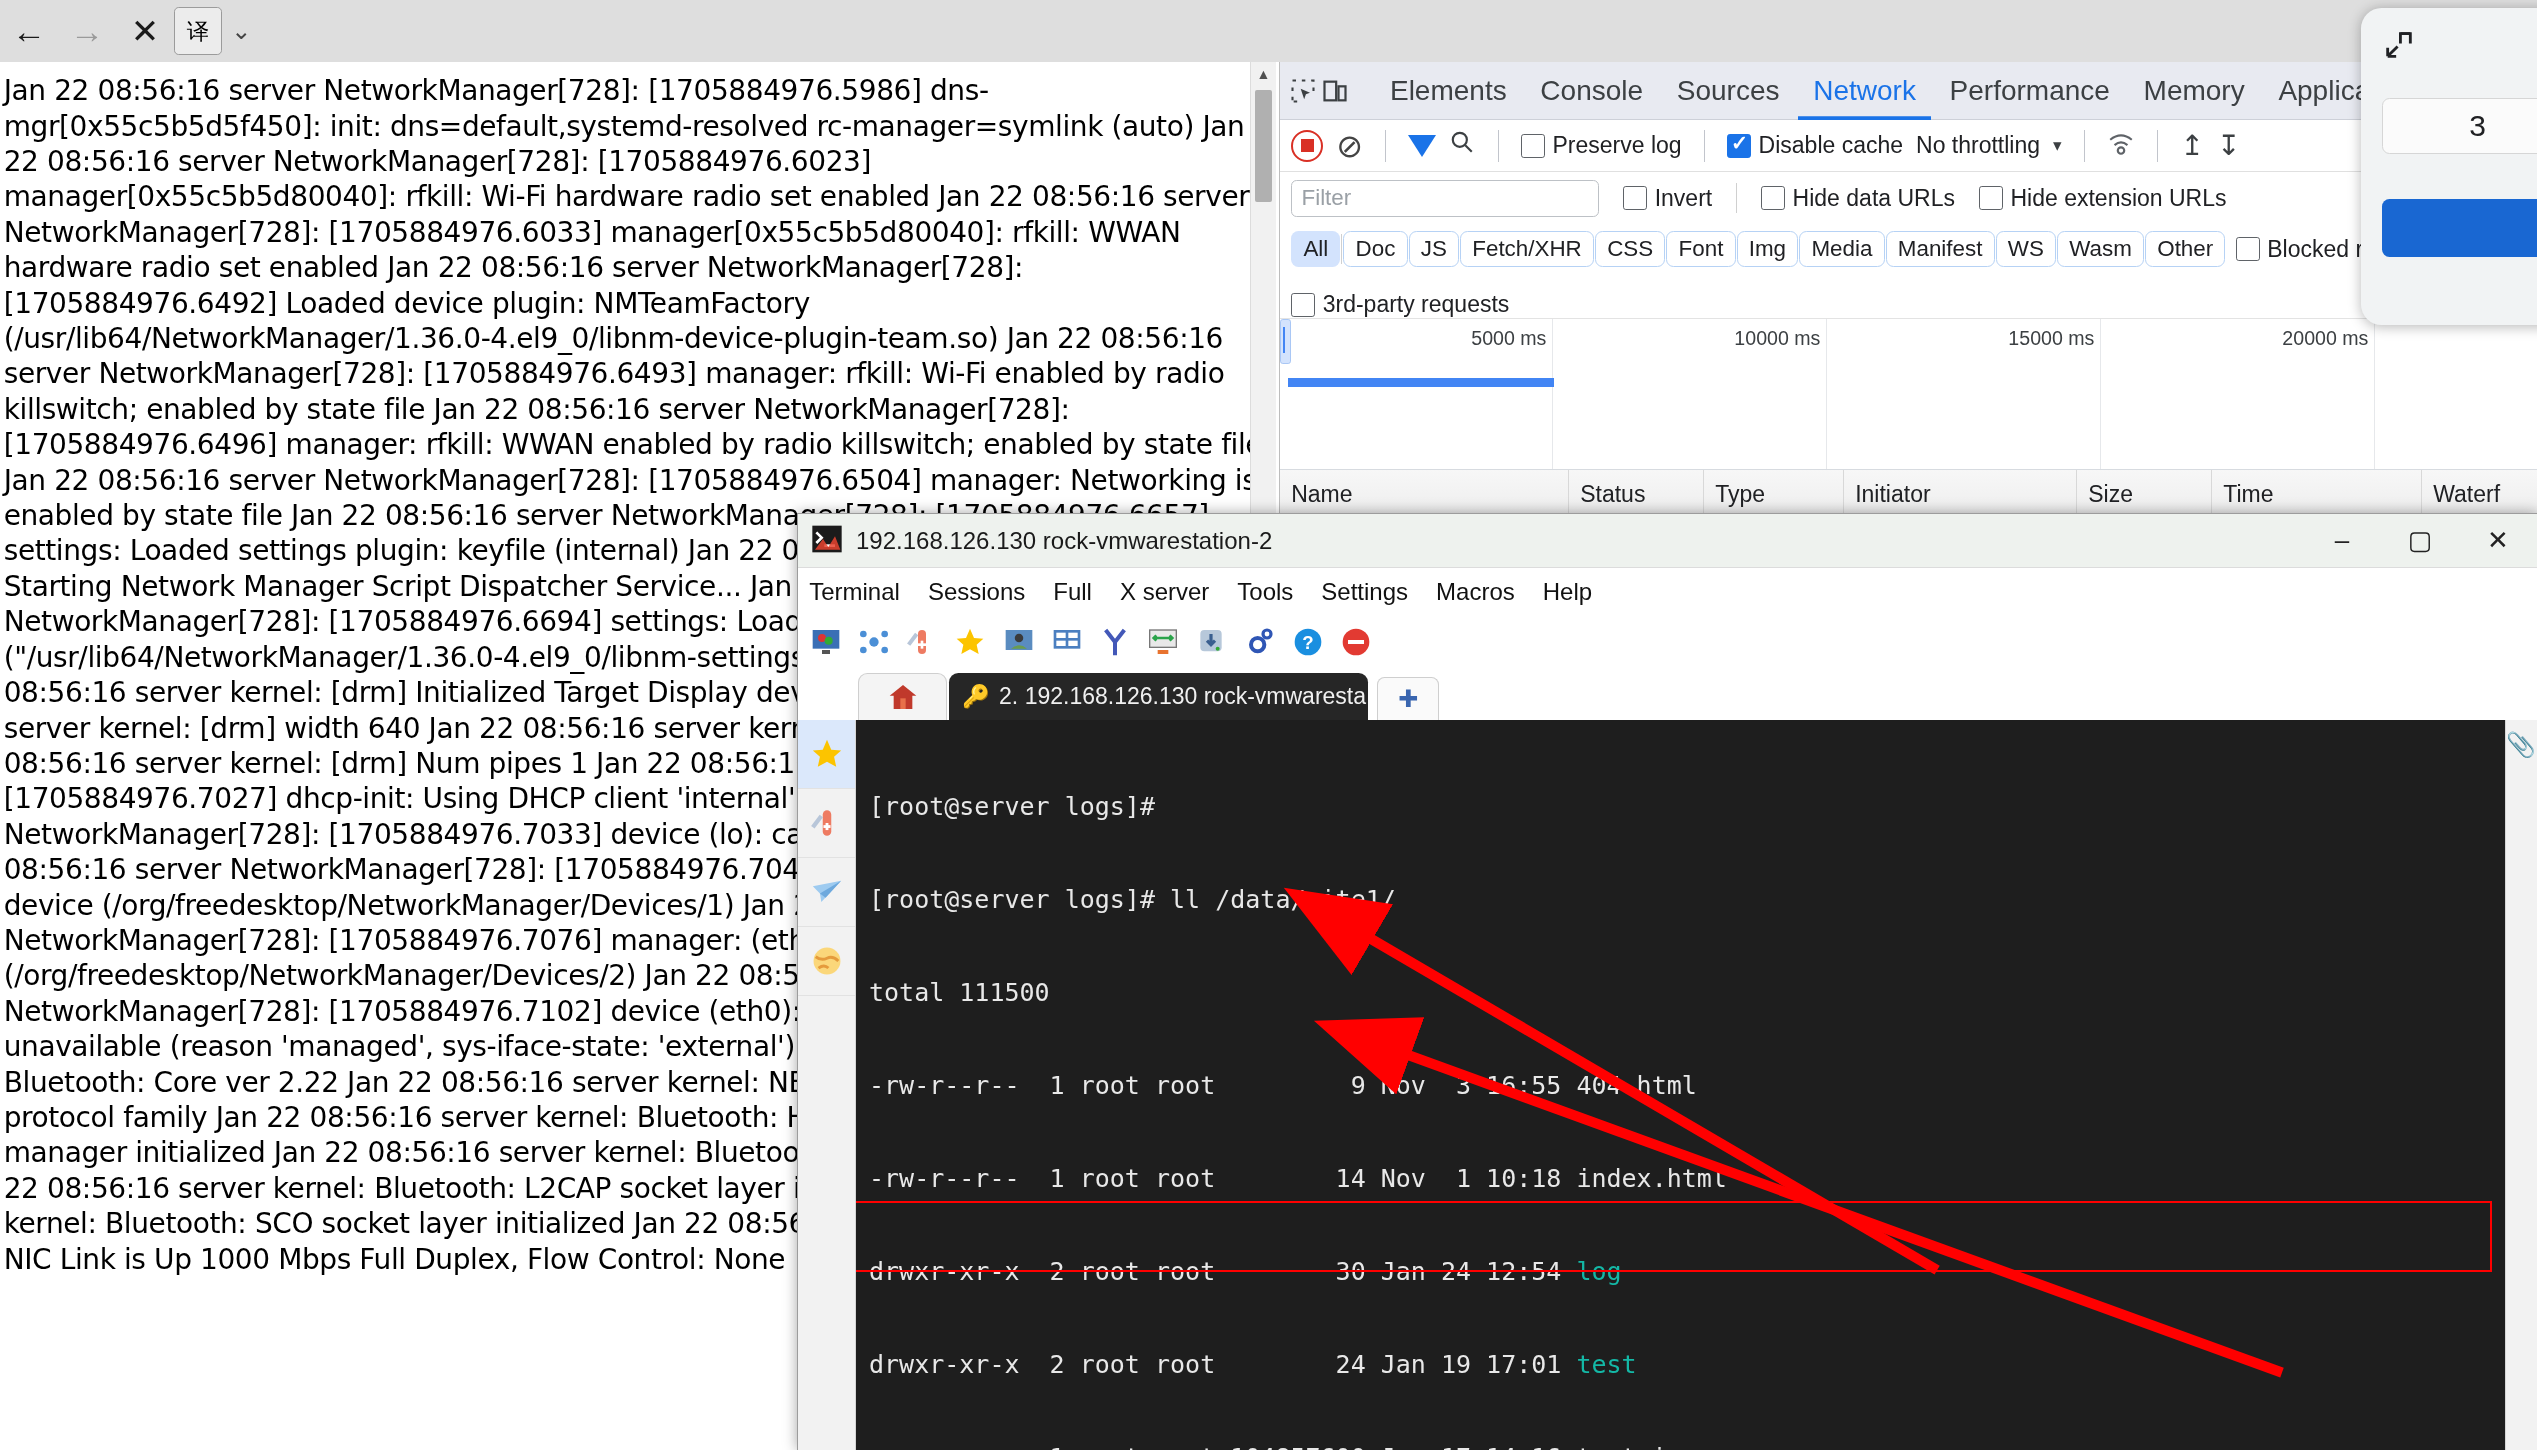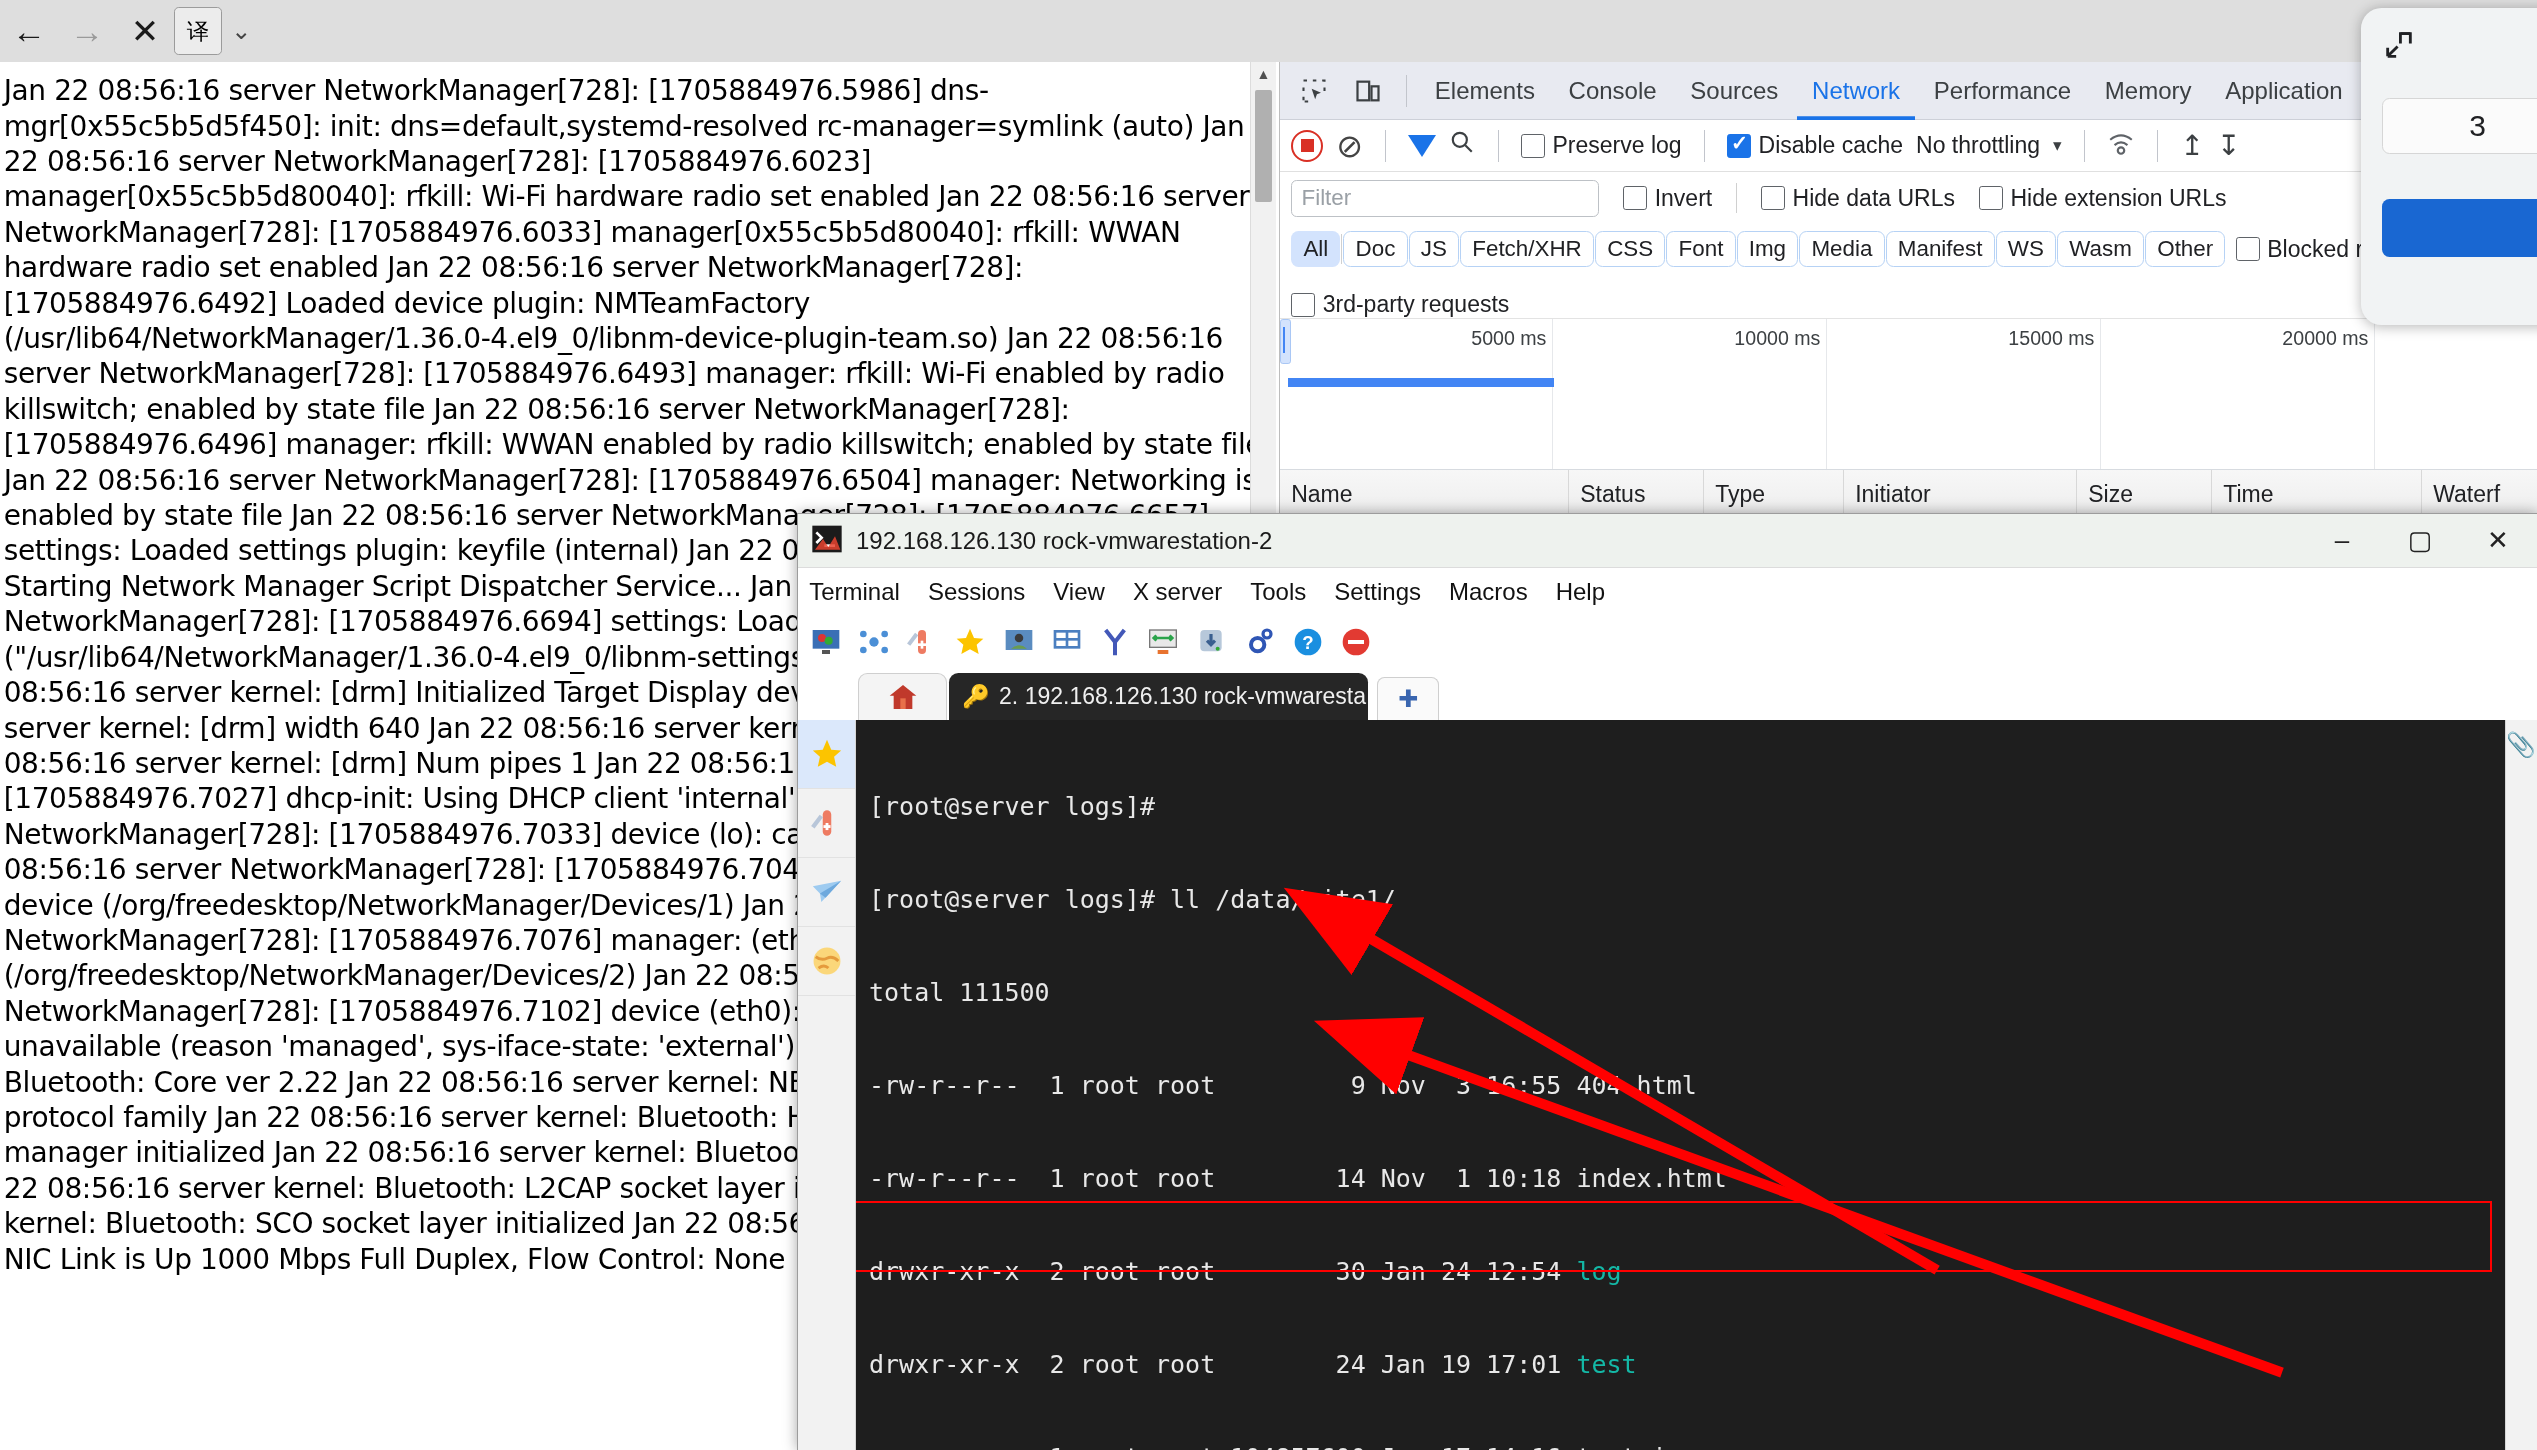--- a/index.html
+++ b/index.html
@@ -79,21 +79,21 @@
   .dt-tabbar {
     height: 58px; background: #e8eaf1; display: flex; align-items: center;
     border-bottom: 0.9px solid #cdd0d8; padding-left: 9.3px; gap: 3.7px;
   }
   .dt-icon-btn {
     width: 50px; height: 50px; display: flex; align-items: center; justify-content: center;
   }
   .dt-div { width: 0.9px; height: 32px; background: #c2c5cc; margin: 0 9.3px; }
   .dt-tab {
     padding: 4px 15px; height: 58px; display: flex; align-items: center;
-    font-size: 24px; color: #3c4043; white-space: nowrap;
+    font-size: 28px; color: #3c4043; white-space: nowrap;
   }
   .dt-tab.active { color: #1a73e8; box-shadow: inset 0 -3.7px 0 #1a73e8; }
 
   .dt-toolbar {
     height: 52px; display: flex; align-items: center; gap: 13px;
     padding: 0 11.2px; border-bottom: 0.9px solid #e0e0e0; background: #fff;
   }
   .rec-dot {
     width: 32px; height: 32px; border-radius: 50%;
     border: 2.8px solid #d93025; display: flex; align-items: center; justify-content: center;
@@ -488,21 +488,21 @@
           </div>
         <div>
             <span>✕</span>
           </div>
       </div>
     </div>
 
     <div class="moba-menu">
       <span>Terminal</span>
       <span>Sessions</span>
-      <span>View</span>
+      <span>Full</span>
       <span>X server</span>
       <span>Tools</span>
       <span>Settings</span>
       <span>Macros</span>
       <span>Help</span>
     </div>
 
     <div class="moba-tools">
       <div class="ticon">
         <svg width="32" height="32" viewBox="0 0 24 24">

